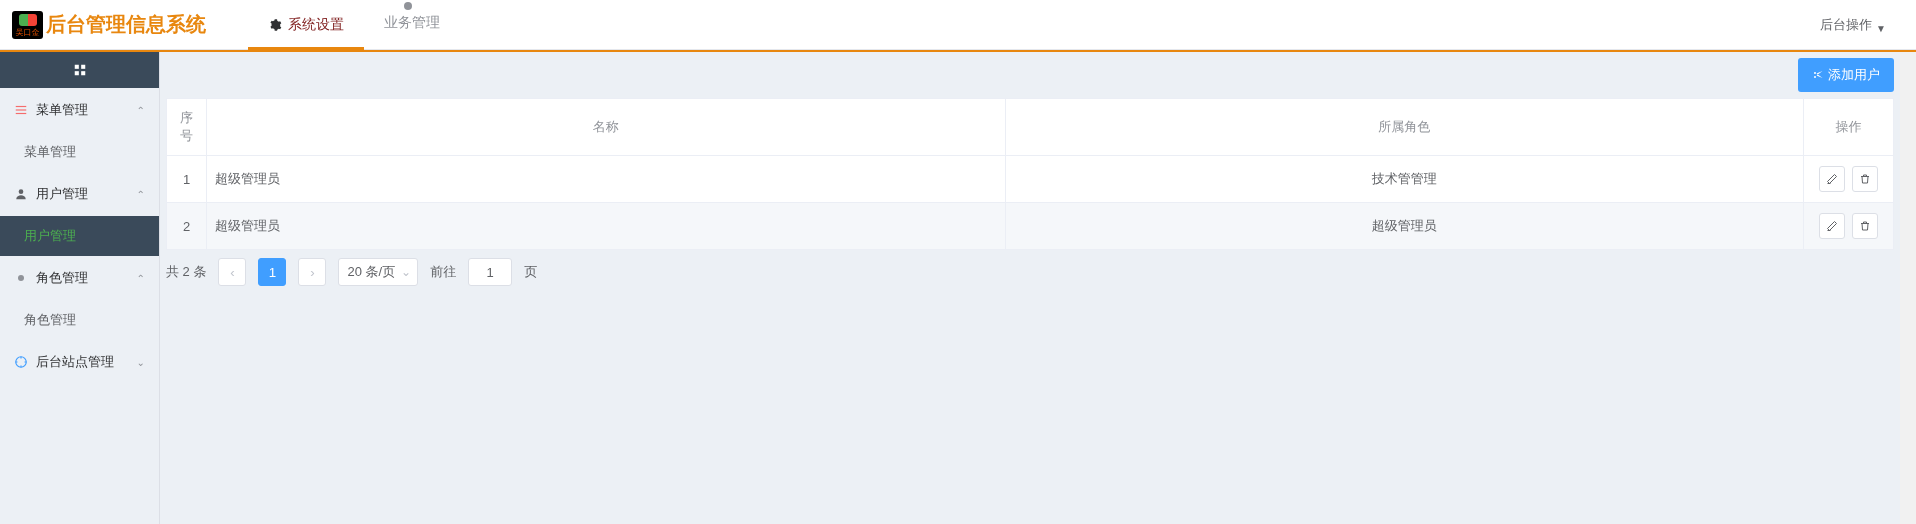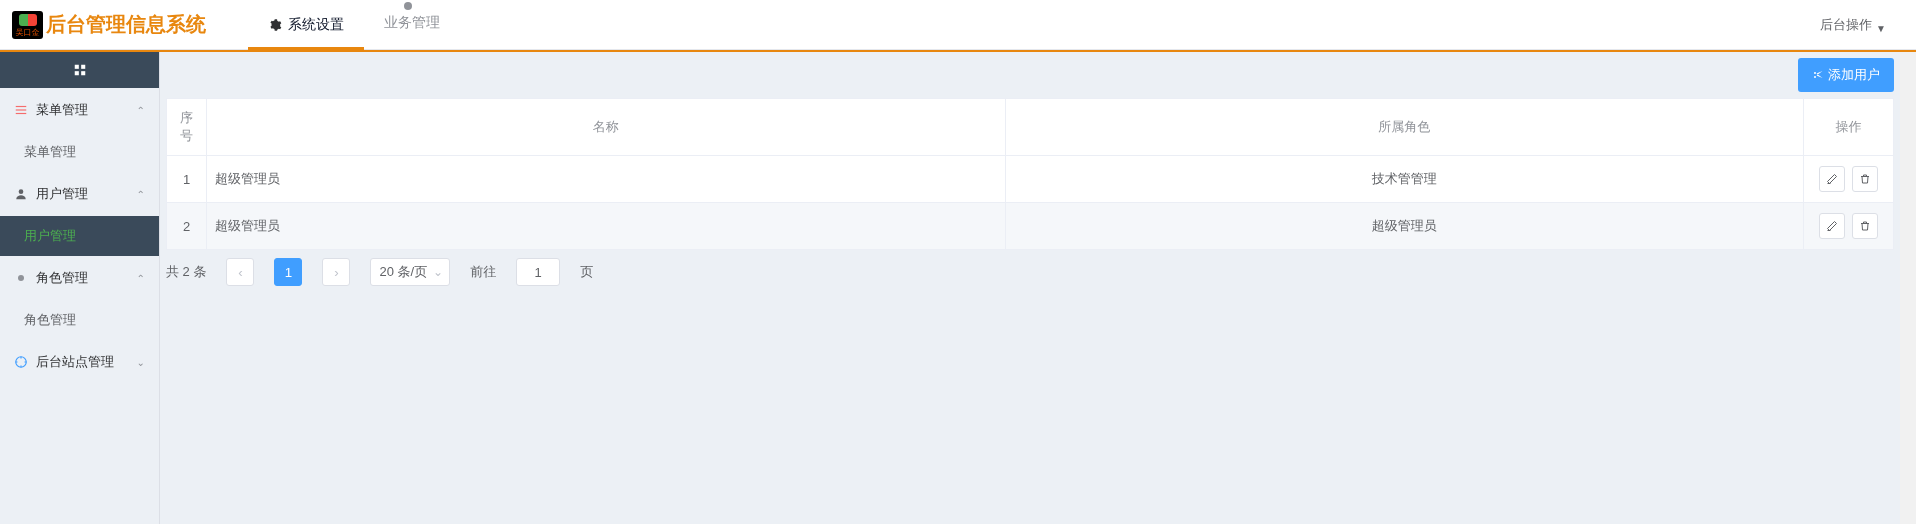--- a/index.html
+++ b/index.html
@@ -6,21 +6,21 @@
     body { font-family: "Microsoft YaHei", Arial, sans-serif; font-size: 14px; color: #606266; background: #fff; }
     
     .header { display: flex; align-items: center; height: 50px; border-bottom: 1px solid #e4e7ed; position: relative; }
     .logo-section { display: flex; align-items: center; padding: 0 12px; }
     .logo-icon { width: 31px; height: 28px; background: #000000; border-radius: 3px; display: flex; flex-direction: column; align-items: center; justify-content: center; position: relative; margin-right: 3px; }
     .logo-icon::before { content: ""; position: absolute; top: 3px; width: 18px; height: 12px; background: linear-gradient(90deg, #4caf50 50%, #f44336 50%); border-radius: 3px; }
     .logo-text-small { font-size: 8px; color: #e65100; position: absolute; bottom: 1px; }
     .brand-title { font-size: 20px; font-weight: bold; color: #e8870f; }
     
     .top-menu { display: flex; align-items: center; margin-left: 30px; }
-    .top-menu-item { display: flex; align-items: center; padding: 0 20px; height: 50px; cursor: pointer; position: relative; color: #0f172a; }
+    .top-menu-item { display: flex; align-items: center; padding: 0 20px; height: 50px; cursor: pointer; position: relative; color: #7f1d1d; }
     .top-menu-item.active::after { content: ""; position: absolute; bottom: 0; left: 0; right: 0; height: 3px; background: #e8870f; }
     .top-menu-item .icon { margin-right: 6px; width: 14px; height: 14px; }
     .top-menu-item.inactive { color: #909399; flex-direction: column; }
     
     .header-right { margin-left: auto; padding-right: 30px; display: flex; align-items: flex-end; cursor: pointer; color: #606266; font-size: 13px; }
     .header-right .caret { margin-left: 4px; font-size: 10px; }
     
     .orange-line { height: 2px; background: #e8870f; width: 100%; }
     
     .layout { display: flex; height: calc(100vh - 52px); }
@@ -49,21 +49,21 @@
     .table { width: 100%; border-collapse: collapse; background: #fff; font-size: 13px; }
     .table th { background: #fff; padding: 10px 8px; border: 1px solid #ebeef5; font-weight: normal; color: #909399; text-align: center; }
     .table td { padding: 10px 8px; border: 1px solid #ebeef5; text-align: center; color: #606266; }
     .table tbody tr:nth-child(even) { background: #f5f7fa; }
     .table .col-index { width: 40px; }
     .table .col-name { text-align: left; padding-left: 8px; }
     .table .col-action { width: 90px; }
     
     .action-btn { width: 26px; height: 26px; border: 1px solid #dcdfe6; background: #fff; border-radius: 3px; cursor: pointer; display: inline-flex; align-items: center; justify-content: center; font-size: 12px; color: #606266; margin: 0 2px; }
     
-    .pagination { display: flex; align-items: center; padding: 8px 0; font-size: 13px; color: #606266; gap: 20px; }
+    .pagination { display: flex; align-items: center; padding: 8px 0; font-size: 13px; color: #606266; gap: 12px; }
     .page-btn { min-width: 28px; height: 28px; border: 1px solid #dcdfe6; background: #fff; border-radius: 3px; cursor: pointer; display: inline-flex; align-items: center; justify-content: center; color: #606266; }
     .page-btn.active { background: #409eff; color: #fff; border-color: #409eff; }
     .page-btn.disabled { color: #c0c4cc; cursor: not-allowed; }
     .page-select { height: 28px; border: 1px solid #dcdfe6; border-radius: 3px; padding: 0 22px 0 8px; background: #fff; font-size: 13px; color: #606266; position: relative; display: inline-flex; align-items: center; cursor: pointer; }
     .page-select::after { content: "⌄"; position: absolute; right: 6px; color: #c0c4cc; font-size: 12px; }
     .page-input { width: 44px; height: 28px; border: 1px solid #dcdfe6; border-radius: 3px; text-align: center; font-size: 13px; color: #606266; }
     
     svg { display: block; }
     
     .scrollbar-track { width: 16px; background: #f1f1f1; }

